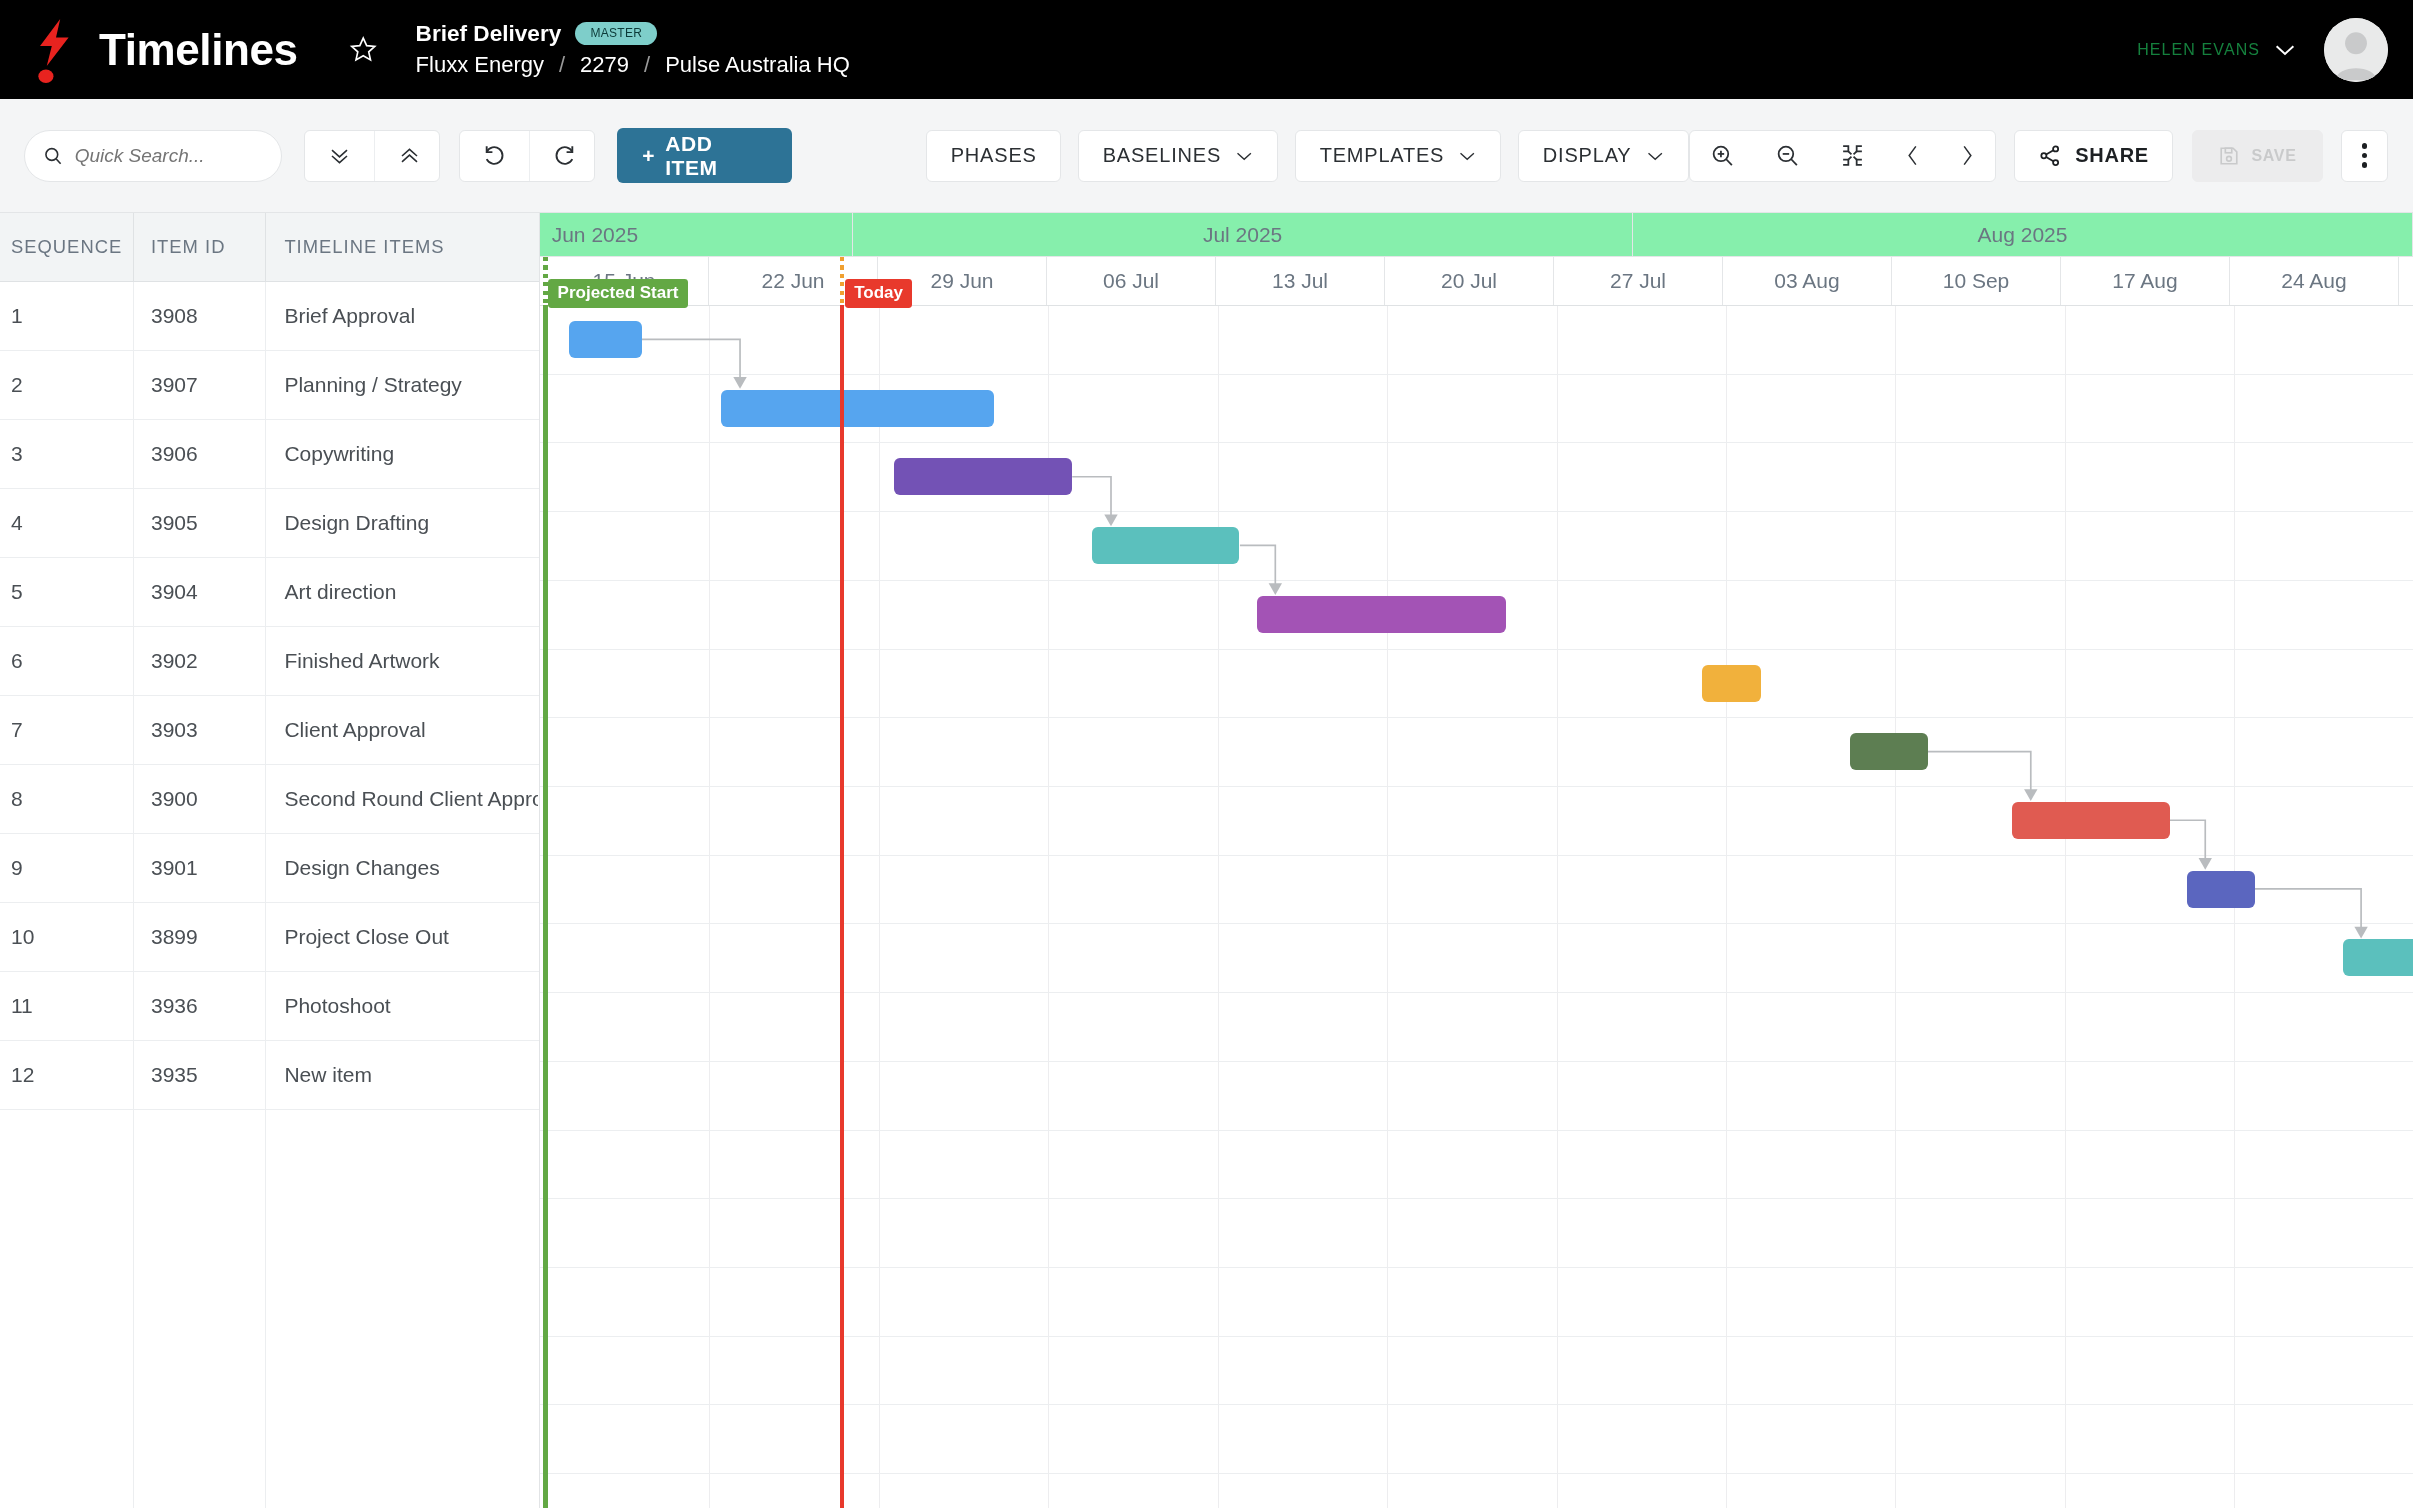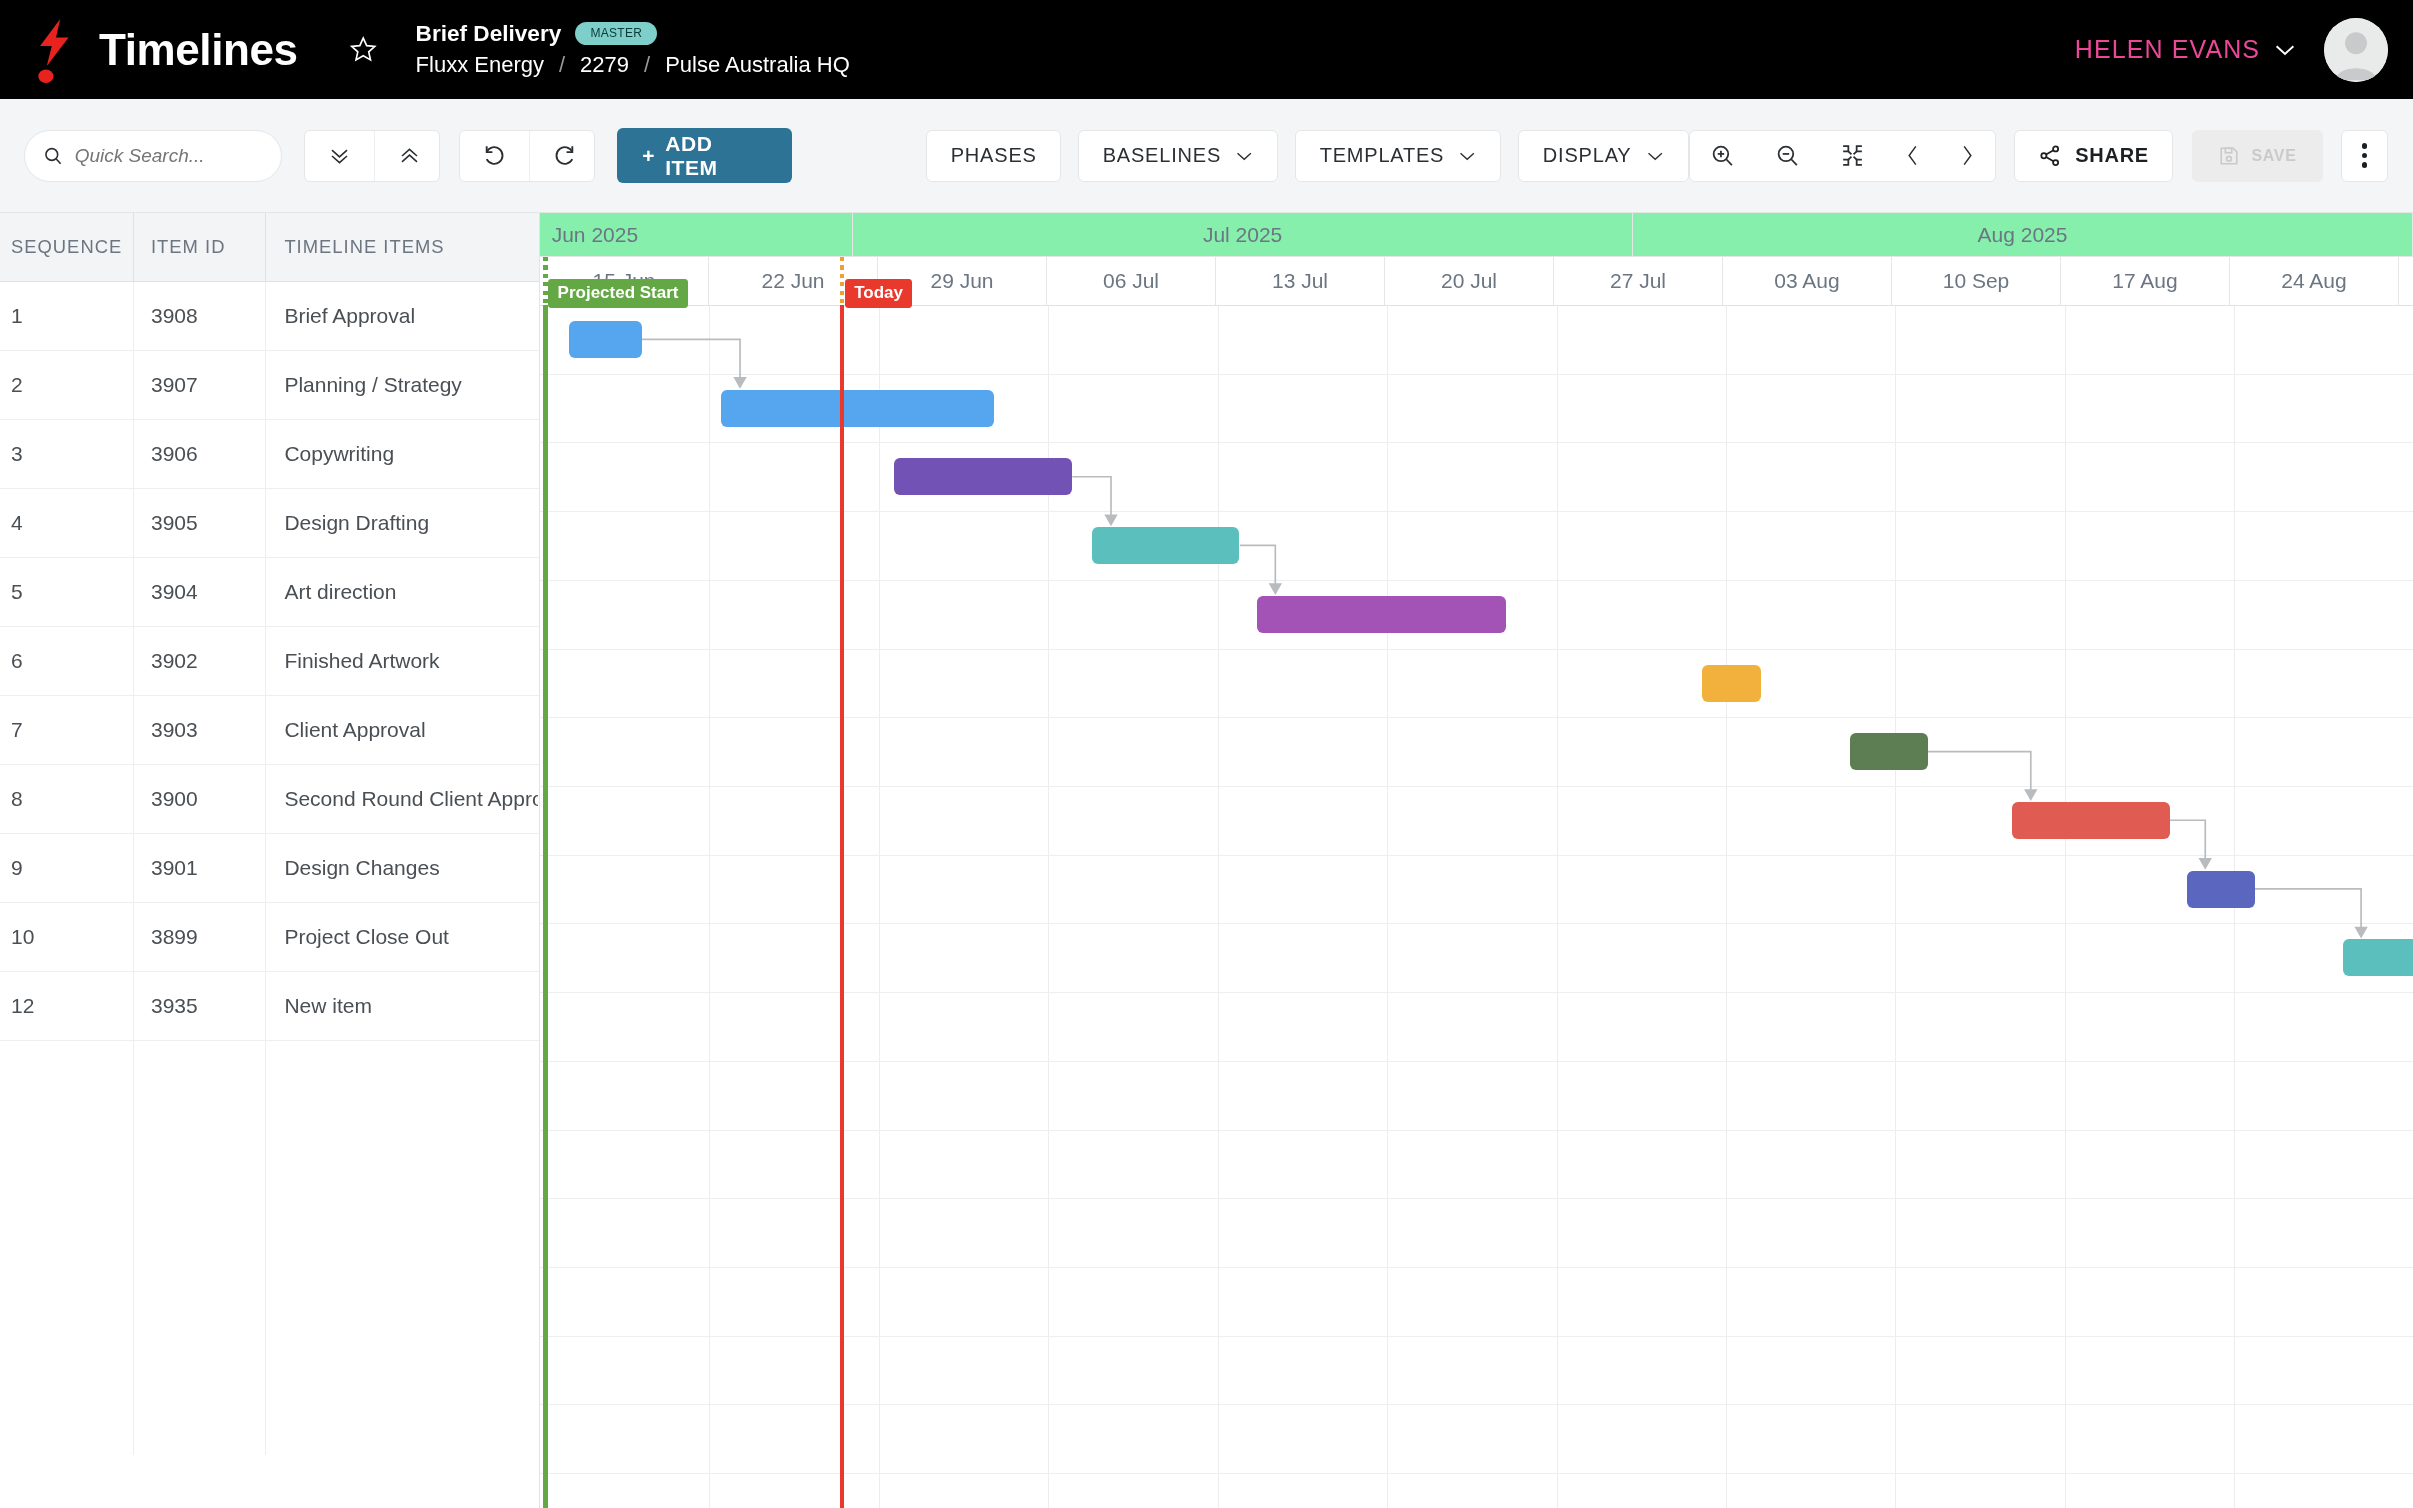--- a/index.html
+++ b/index.html
@@ -46,21 +46,21 @@
     border-radius: 15px;
     letter-spacing: 0.3px;
   }
   .proj-row-2 { display: flex; align-items: center; gap: 15px; color: #ffffff; font-size: 22px; }
   .proj-sep { color: #9a9a9a; }
   .user-area {
     margin-left: auto;
     display: flex; align-items: center; gap: 28.5px;
   }
   .user-name {
-    color: #ec4899; font-size: 25px; letter-spacing: 1.1px;
+    color: #15803d; font-size: 16px; letter-spacing: 1.1px;
     display: flex; align-items: center; gap: 13.4px; cursor: pointer;
   }
   .avatar {
     width: 64px; height: 64px; border-radius: 50%;
     background: #e6e6e6; overflow: hidden; position: relative;
     display: block;
   }
 
   
   .toolbar {
@@ -468,20 +468,25 @@
         </div>
         <div class="grid-row">
           <div class="gr-cell col-seq">9</div>
           <div class="gr-cell col-id">3901</div>
           <div class="gr-cell col-name">Design Changes</div>
         </div>
         <div class="grid-row">
           <div class="gr-cell col-seq">10</div>
           <div class="gr-cell col-id">3899</div>
           <div class="gr-cell col-name">Project Close Out</div>
+        </div>
+        <div class="grid-row">
+          <div class="gr-cell col-seq">11</div>
+          <div class="gr-cell col-id">3936</div>
+          <div class="gr-cell col-name">Photoshoot</div>
         </div>
         <div class="grid-row">
           <div class="gr-cell col-seq">12</div>
           <div class="gr-cell col-id">3935</div>
           <div class="gr-cell col-name">New item</div>
         </div>
         <div class="grid-row grid-filler" style="border-bottom: none;">
           <div class="gr-cell col-seq"></div>
           <div class="gr-cell col-id"></div>
           <div class="gr-cell col-name"></div>

